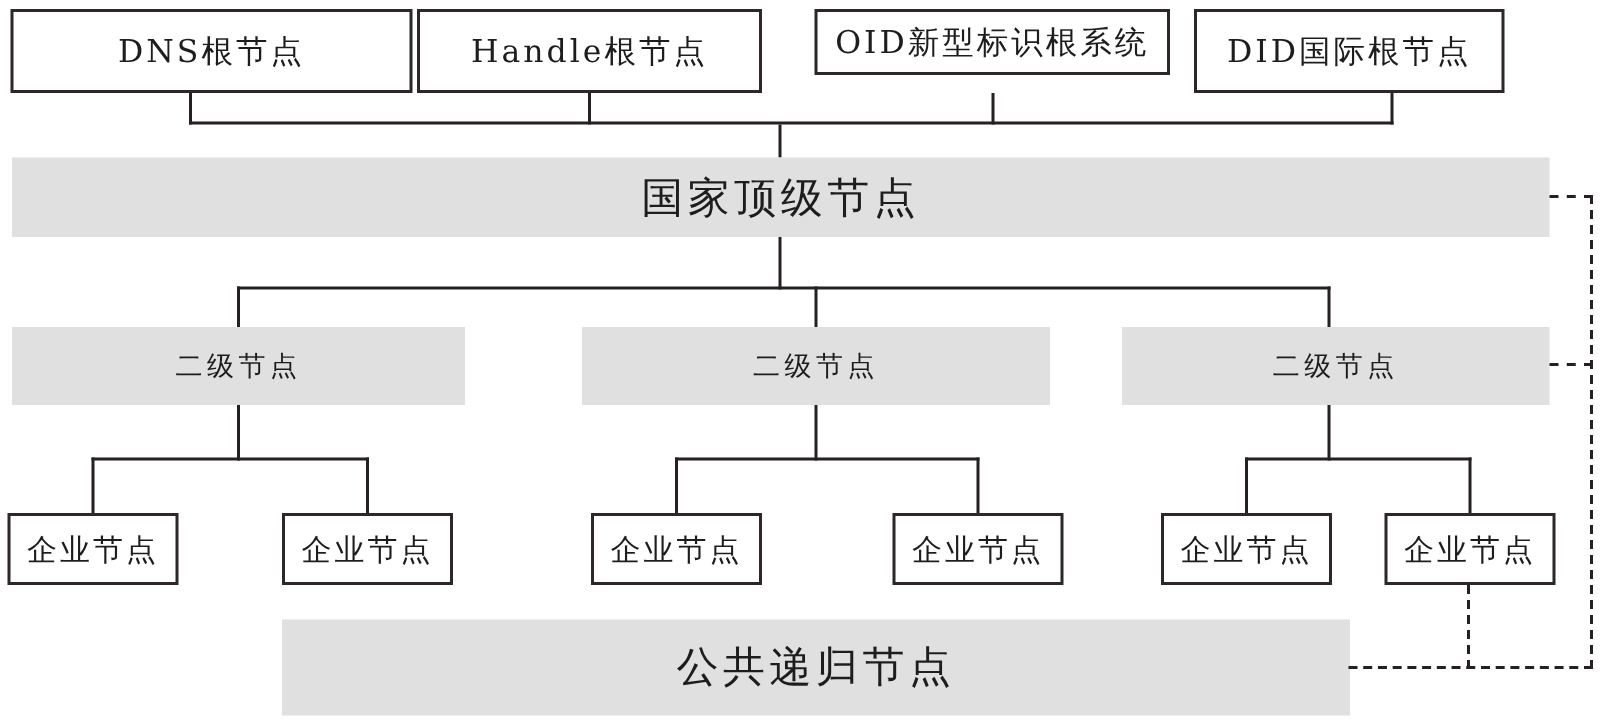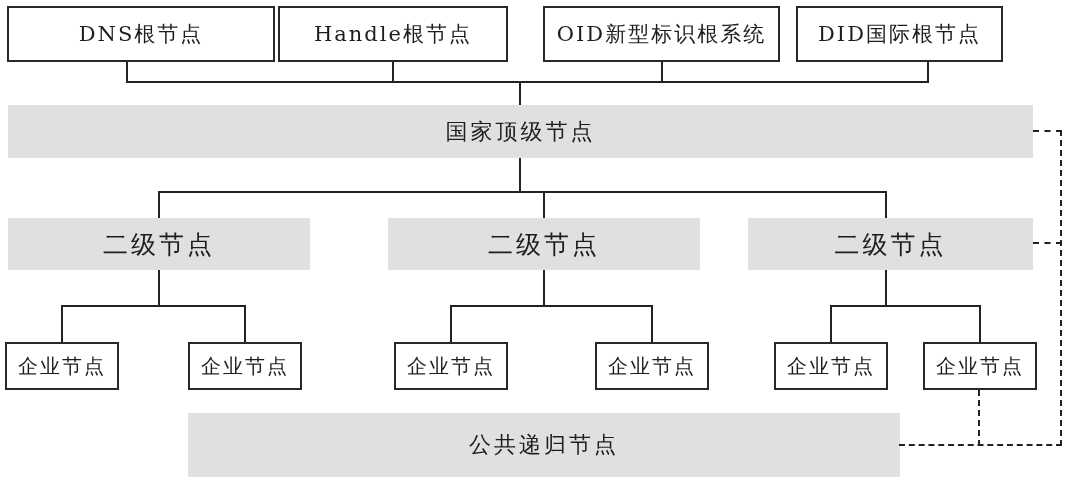--- a/index.html
+++ b/index.html
@@ -19,40 +19,40 @@
     white-space:nowrap;
   }
   .white-box{
     background:#ffffff;
     border:2px solid var(--border,#2d2727);
     font-size:21px;
   }
   .gray-bar{
     background:var(--bar,#e0e0e0);
     border:none;
-    font-size:22px;
+    font-size:28px;
     letter-spacing:3px;
   }
-  .second{font-size:25px;}
+  .second{font-size:18px;}
   .ent{font-size:20px;}
   .ln{position:absolute;background:var(--line,#262020);}
   .ln.h{height:2px;}
   .ln.v{width:2px;}
   .dln{position:absolute;background:none;}
   .dln.h{height:0;border-top:2px dashed var(--line,#262020);}
   .dln.v{width:0;border-left:2px dashed var(--line,#262020);}
 </style>
 </head>
 <body>
 
 <div class="canvas">
 
   <div class="node white-box" style="left:7px;top:6px;width:268px;height:56px;">DNS根节点</div>
   <div class="node white-box" style="left:278px;top:6px;width:230px;height:56px;text-align:right;">Handle根节点</div>
-  <div class="node white-box" style="left:543px;top:6px;width:237px;height:56px;">OID新型标识根系统</div>
+  <div class="node white-box" style="left:543px;top:6px;width:237px;height:44px;">OID新型标识根系统</div>
   <div class="node white-box" style="left:796px;top:6px;width:207px;height:56px;">DID国际根节点</div>
 
   <div class="ln v" style="left:126px;top:62px;height:21px;"></div>
   <div class="ln v" style="left:392px;top:62px;height:21px;"></div>
   <div class="ln v" style="left:661px;top:62px;height:21px;"></div>
   <div class="ln v" style="left:927px;top:62px;height:21px;"></div>
   <div class="ln h" style="left:126px;top:81px;width:803px;"></div>
   <div class="ln v" style="left:519px;top:83px;height:22px;"></div>
 
   <div class="node gray-bar" style="left:8px;top:105px;width:1025px;height:53px;">国家顶级节点</div>

